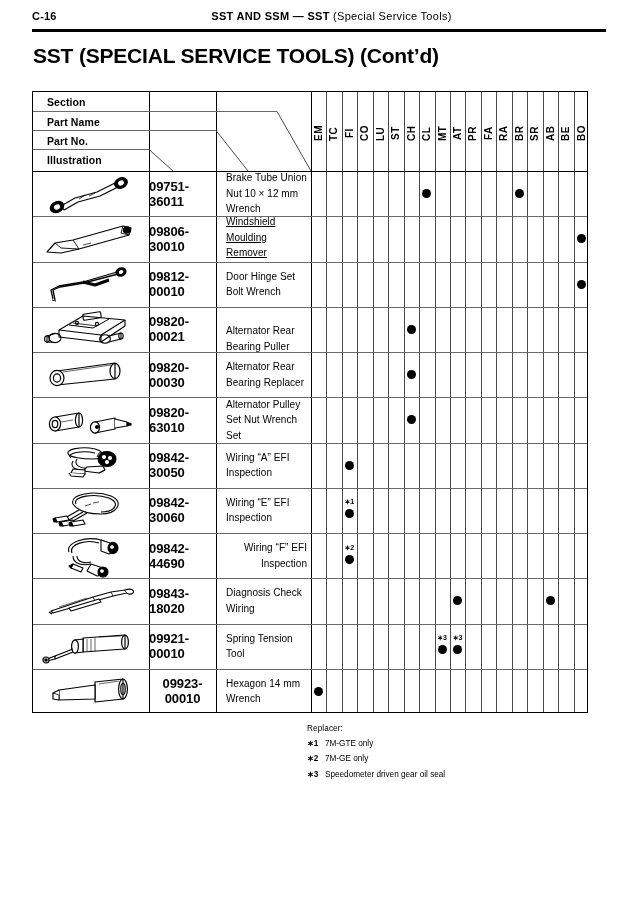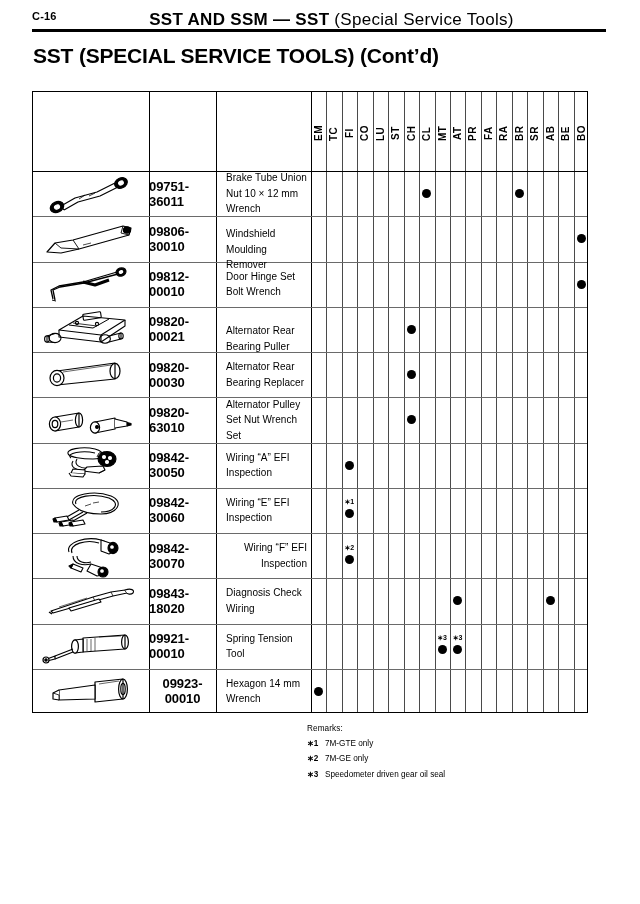--- a/index.html
+++ b/index.html
@@ -31,21 +31,21 @@
     font-size: 11px;
     font-weight: bold;
     letter-spacing: 0.2px;
   }
   .runhead-title {
     position: absolute;
     left: 3px;
     right: 0;
     top: 0;
     text-align: center;
-    font-size: 17px;
+    font-size: 11px;
     font-weight: bold;
     letter-spacing: 0.3px;
     padding-left: 40px;
   }
   .runhead-title .sub {
     font-weight: normal;
   }
   .rule {
     position: absolute;
     top: 29px;
@@ -243,20 +243,34 @@
       <div class="hline" style="top: 260px;"></div>
       <div class="hline" style="top: 305.25px;"></div>
       <div class="hline" style="top: 350.5px;"></div>
       <div class="hline" style="top: 395.75px;"></div>
       <div class="hline" style="top: 441px;"></div>
       <div class="hline" style="top: 486.25px;"></div>
       <div class="hline" style="top: 531.5px;"></div>
       <div class="hline" style="top: 576.75px;"></div>
     </div>
 
+  <div class="hdr">
+    <svg class="hdr-svg" width="278" height="79" viewBox="0 0 278 79">
+      <line x1="0" y1="19.5" x2="244" y2="19.5" stroke="#6a6a6a" stroke-width="1"></line>
+      <line x1="244" y1="19.5" x2="278" y2="79" stroke="#4a4a4a" stroke-width="1"></line>
+      <line x1="0" y1="38.5" x2="183" y2="38.5" stroke="#6a6a6a" stroke-width="1"></line>
+      <line x1="183" y1="38.5" x2="215" y2="79" stroke="#4a4a4a" stroke-width="1"></line>
+      <line x1="0" y1="57.5" x2="116" y2="57.5" stroke="#6a6a6a" stroke-width="1"></line>
+      <line x1="116" y1="57.5" x2="140" y2="79" stroke="#4a4a4a" stroke-width="1"></line>
+    </svg>
+    <div class="hdr-label hdr-l1">Section</div>
+    <div class="hdr-label hdr-l2">Part Name</div>
+    <div class="hdr-label hdr-l3">Part No.</div>
+    <div class="hdr-label hdr-l4">Illustration</div>
+  </div>
 
   <div id="colcaps">
       <div class="colcap" style="left: 278px; width: 15.4444px;">EM</div>
       <div class="colcap" style="left: 293.444px; width: 15.4444px;">TC</div>
       <div class="colcap" style="left: 308.889px; width: 15.4444px;">FI</div>
       <div class="colcap" style="left: 324.333px; width: 15.4444px;">CO</div>
       <div class="colcap" style="left: 339.778px; width: 15.4444px;">LU</div>
       <div class="colcap" style="left: 355.222px; width: 15.4444px;">ST</div>
       <div class="colcap" style="left: 370.667px; width: 15.4444px;">CH</div>
       <div class="colcap" style="left: 386.111px; width: 15.4444px;">CL</div>
@@ -296,21 +310,21 @@
       <path d="M8 33 L16 24 L34 21 L84 7 L92 9 L90 16 L40 30 L22 34 Z"></path>
       <path d="M16 24 L22 29 L40 30" stroke-width="0.9"></path>
       <path d="M34 21 L40 30" stroke-width="0.9"></path>
       <path d="M84 7 L82 14 L90 16" stroke-width="0.9"></path>
       <ellipse cx="88" cy="11" rx="3.6" ry="3.2" fill="#000"></ellipse>
       <path d="M44 26 L52 24" stroke-width="0.7"></path>
     </g>
         </svg>
       </div>
       <div class="row-partno" style="top: 124.25px; height: 45.25px;">09806-30010</div>
-      <div class="row-partname" style="top: 135px; height: 45.25px;">Windshield Moulding Remover</div>
+      <div class="row-partname" style="top: 123px; height: 45.25px; text-decoration: underline;">Windshield Moulding Remover</div>
       <div class="dot" style="left: 543.778px; top: 142.375px;"></div>
       <div class="row-illus" style="top: 169.5px; height: 45.25px;">
         <svg width="104" height="40" viewBox="0 0 104 40">
     <g fill="none" stroke="#000" stroke-width="1.3" stroke-linejoin="round">
       <path d="M14 35 L12 26 L20 22 L44 18 L78 8"></path>
       <path d="M16 36 L14 26 L21 23 L45 19 L79 10"></path>
       <path d="M44 18 L56 21 L70 16" stroke-width="3.2"></path>
       <ellipse cx="82" cy="8" rx="5" ry="4" transform="rotate(-18 82 8)" fill="#000"></ellipse>
       <ellipse cx="82" cy="8" rx="1.7" ry="1.3" transform="rotate(-18 82 8)" fill="#fff" stroke="#fff"></ellipse>
       <path d="M13 36 L17 37" stroke-width="1"></path>
@@ -429,21 +443,21 @@
       <ellipse cx="74" cy="14" rx="5" ry="5.6" fill="#000"></ellipse>
       <circle cx="73" cy="13" r="1.3" fill="#fff" stroke="#fff"></circle>
       <path d="M52 30 L64 34 L68 40 L58 42 L48 37 Z" fill="#fff"></path>
       <ellipse cx="64" cy="38" rx="5" ry="5" fill="#000"></ellipse>
       <circle cx="63" cy="37" r="1.3" fill="#fff" stroke="#fff"></circle>
       <path d="M34 30 L44 34 L42 38 L32 34 Z" fill="#fff"></path>
       <path d="M30 32 L34 30 L32 34 Z" fill="#000"></path>
     </g>
         </svg>
       </div>
-      <div class="row-partno" style="top: 441px; height: 45.25px;">09842-30070</div>
+      <div class="row-partno" style="top: 441px; height: 45.25px;">09842-44690</div>
       <div class="row-partname" style="top: 441px; height: 45.25px; text-align: right;">Wiring “F” EFI Inspection</div>
       <div class="dot" style="left: 312.111px; top: 462.625px;"></div>
       <div class="star" style="left: 311.611px; top: 451.625px;">∗2</div>
       <div class="row-illus" style="top: 486.25px; height: 45.25px;">
         <svg width="104" height="34" viewBox="0 0 104 34">
     <g fill="none" stroke="#000" stroke-width="1.1" stroke-linejoin="round">
       <path d="M12 27 L54 13 L72 8 L86 6 L88 9 L74 12 L56 17 L14 29 Z" fill="#fff"></path>
       <path d="M54 13 L56 17" stroke-width="0.8"></path>
       <path d="M72 8 L74 12" stroke-width="0.8"></path>
       <path d="M86 6 L88 9" stroke-width="0.8"></path>
@@ -493,19 +507,19 @@
     </g>
         </svg>
       </div>
       <div class="row-partno" style="top: 576.75px; height: 45.25px; text-align: center;">09923-00010</div>
       <div class="row-partname" style="top: 576.75px; height: 45.25px;">Hexagon 14 mm Wrench</div>
       <div class="dot" style="left: 281.222px; top: 594.875px;"></div>
     </div>
 </div>
 
 <div class="remarks">
-  <div class="rk-title">Remarks:</div>
+  <div class="rk-title">Replacer:</div>
   <div id="remark-items">
       <div class="rk-item"><span class="rk-mark">∗1</span><span>7M-GTE only</span></div>
       <div class="rk-item"><span class="rk-mark">∗2</span><span>7M-GE only</span></div>
       <div class="rk-item"><span class="rk-mark">∗3</span><span>Speedometer driven gear oil seal</span></div>
     </div>
 </div>
 
 </body></html>

